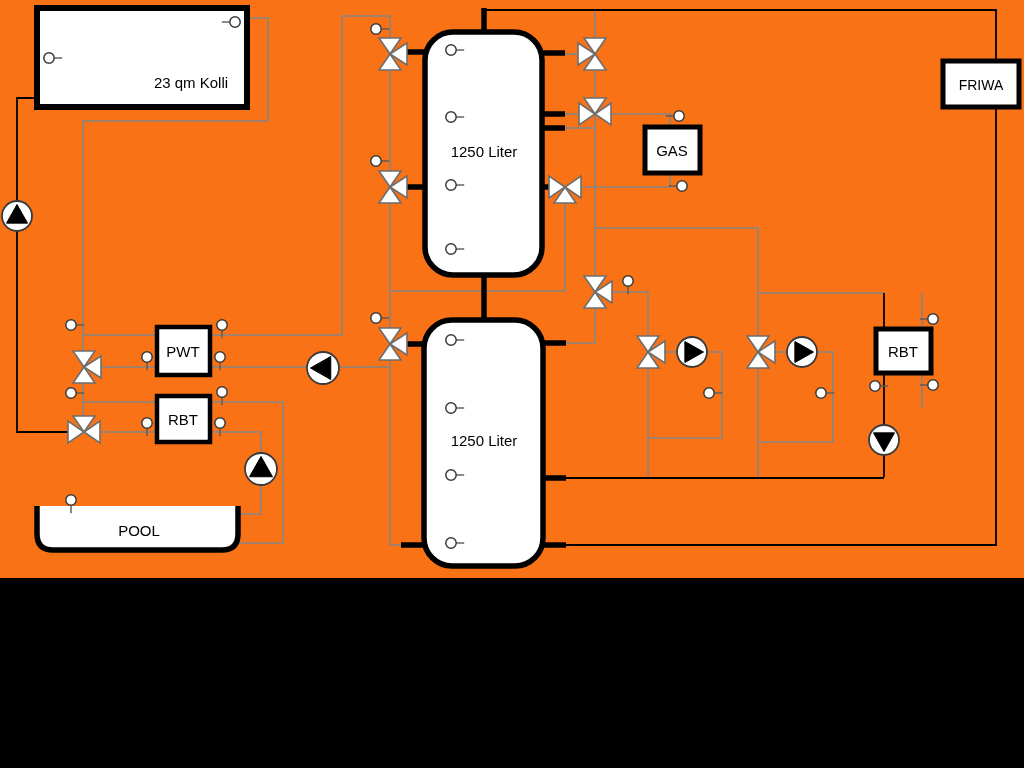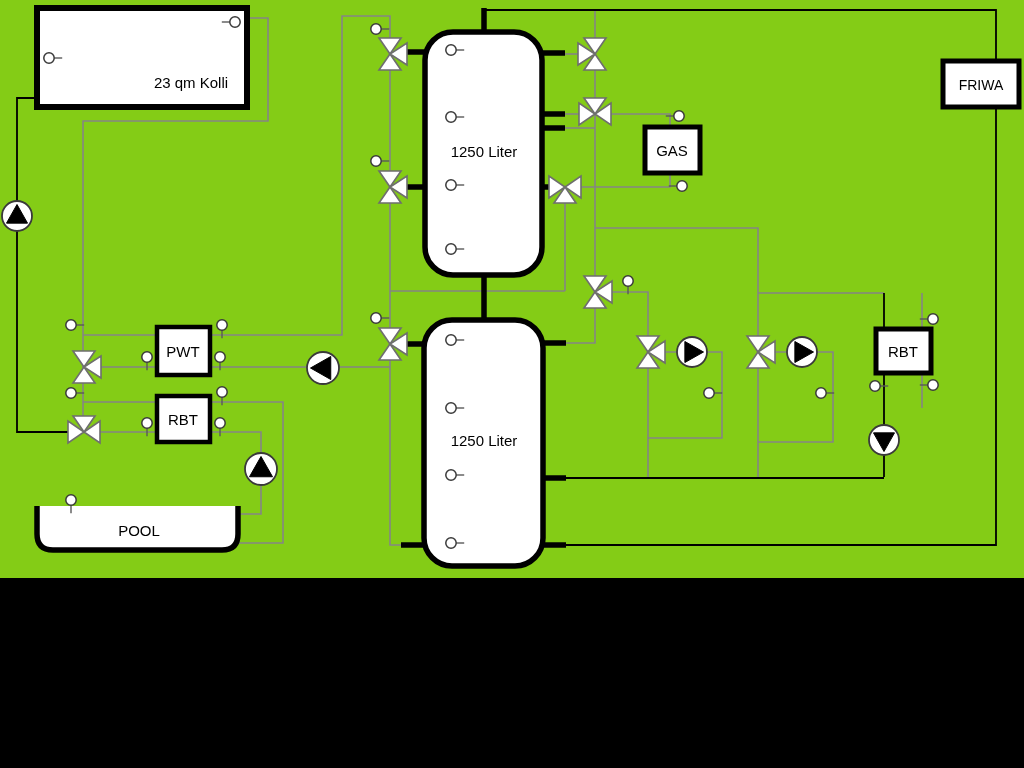--- a/index.html
+++ b/index.html
@@ -1,16 +1,16 @@
 <!DOCTYPE html>
 <html><head>
 <meta charset="utf-8">
 <style>
   html,body{margin:0;padding:0;background:#ffffff;}
-  .stage{position:relative;width:1024px;height:768px;background:#84cc16;overflow:hidden;}
+  .stage{position:relative;width:1024px;height:768px;background:#f97316;overflow:hidden;}
   svg{display:block;}
   text{font-family:"Liberation Sans","DejaVu Sans",sans-serif;fill:#000;}
   .lbl{font-size:15px;}
   .lbl-sm{font-size:14px;}
 </style>
 </head>
 <body>
 
 <div class="stage">
 <svg width="1024" height="768" viewBox="0 0 1024 768">

